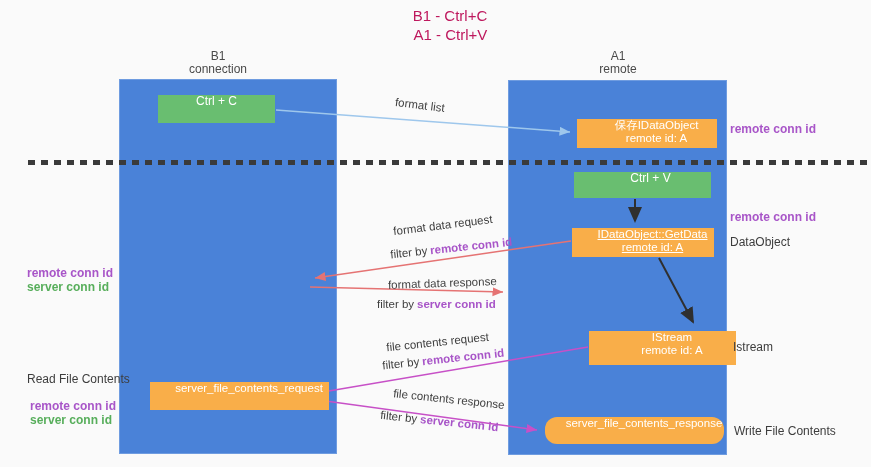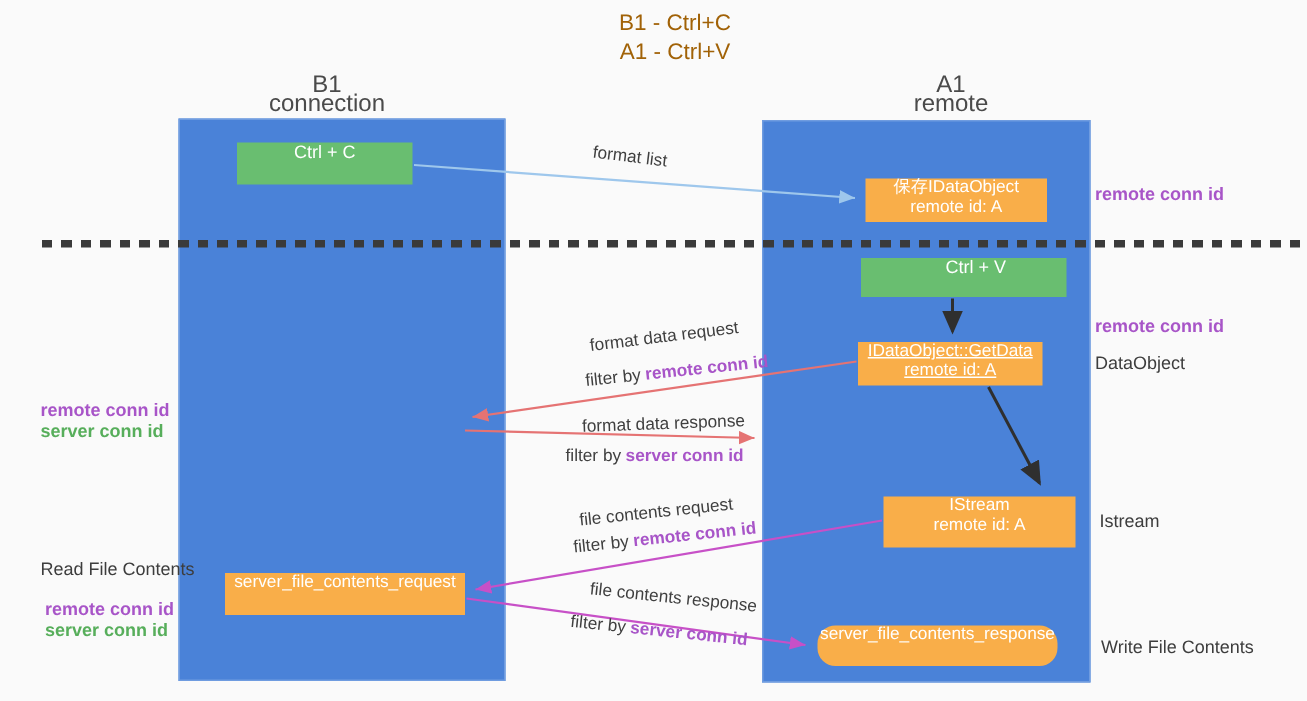--- a/index.html
+++ b/index.html
@@ -1,33 +1,33 @@
 <!DOCTYPE html>
 <html><head>
 <meta charset="utf-8">
 <style>
   html,body{margin:0;padding:0;}
   body{font-family:"Liberation Sans","DejaVu Sans",sans-serif;background:#fafafa;}
   .canvas{position:relative;width:871px;height:467px;background:#fafafa;overflow:hidden;}
 
   .title{position:absolute;left:450px;top:6px;transform:translateX(-50%);
-         text-align:center;font-size:15px;line-height:19px;color:#a16207;}
+         text-align:right;font-size:15px;line-height:19px;color:#be185d;}
 
   .lane-header{position:absolute;transform:translateX(-50%);text-align:center;
-               font-size:16px;line-height:13px;color:#4a4a4a;}
+               font-size:12px;line-height:13px;color:#4a4a4a;}
   .lane-rect{position:absolute;background:#4a82d8;border:1px solid #6f9ce0;}
 
   .dashed-line{position:absolute;left:28px;top:160px;width:841px;height:5px;
     background:repeating-linear-gradient(90deg,#3a3a3a 0,#3a3a3a 7px,transparent 7px,transparent 13px);}
 
   .arrows{position:absolute;left:0;top:0;pointer-events:none;}
 
   .box{position:absolute;display:flex;flex-direction:column;align-items:center;
        justify-content:flex-start;color:#fff;text-align:center;font-size:11.5px;line-height:13px;}
-  .orange{background:#f9ae49;}
+  .orange{background:#f9ae49;padding-left:19px;}
   .green{background:#69be70;font-size:12px;}
 
   .flabel{position:absolute;font-size:11.5px;color:#3f3f3f;white-space:nowrap;}
   .fprefix{margin-right:3px;}
   .purple{color:#a855c8;font-weight:bold;}
   .greentxt{color:#57ae5b;font-weight:bold;}
   .side{position:absolute;font-size:12px;color:#3d3d3d;white-space:nowrap;}
   .side.purple{color:#a855c8;}
   .side.greentxt{color:#57ae5b;}
 </style>
@@ -38,21 +38,21 @@
 
   <div class="title">
     <div>B1 - Ctrl+C</div>
     <div>A1 - Ctrl+V</div>
   </div>
 
   <div class="lane-header" style="left:218px;top:50px;">
     <div>B1</div>
     <div>connection</div>
   </div>
-  <div class="lane-header" style="left:618px;top:50px;margin-left:16px;">
+  <div class="lane-header" style="left:618px;top:50px;">
     <div>A1</div>
     <div>remote</div>
   </div>
 
   <div class="lane-rect" style="left:119px;top:79px;width:216px;height:373px;"></div>
   <div class="lane-rect" style="left:508px;top:80px;width:217px;height:373px;"></div>
 
   <div class="dashed-line"></div>
 
   <svg class="arrows" width="871" height="467" viewBox="0 0 871 467">

